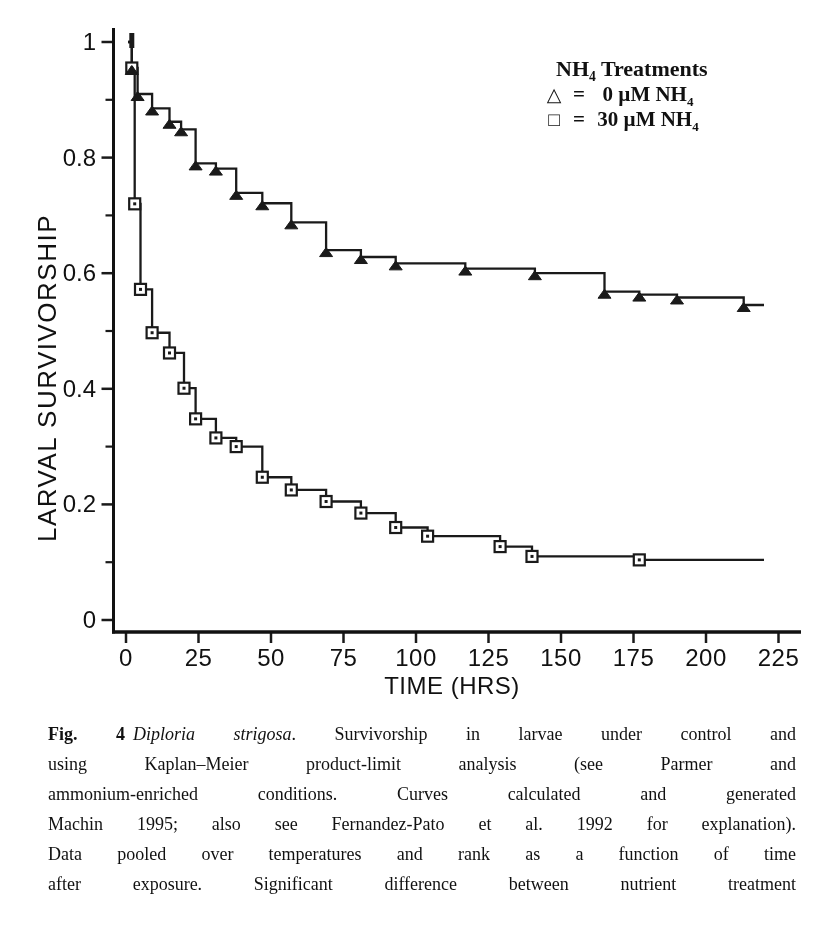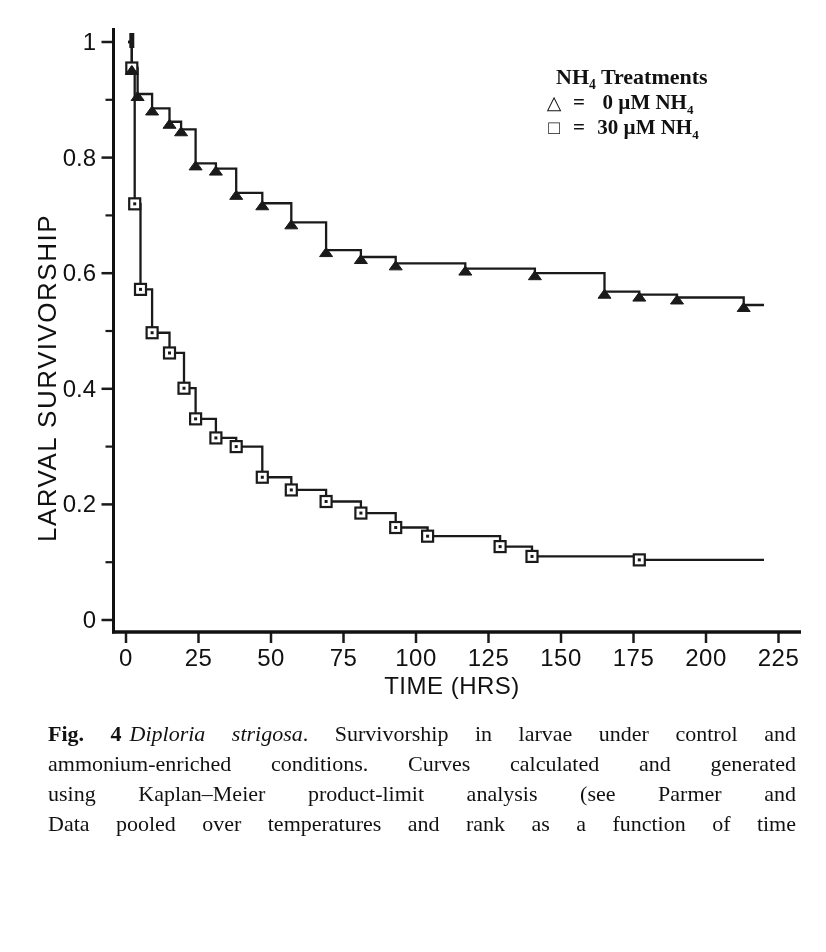--- a/index.html
+++ b/index.html
@@ -1,32 +1,32 @@
 <!DOCTYPE html>
 <html><head>
 <meta charset="utf-8">
 <style>
   html,body{margin:0;padding:0;background:#fff;}
   .page{position:relative;width:826px;height:952px;background:#fff;overflow:hidden;
         font-family:"Liberation Sans",sans-serif;color:#1a1a1a;}
   svg text{fill:#111;}
   .axis-font{font-family:"Liberation Sans",sans-serif;}
   
-  .legend{position:absolute;left:542px;top:64px;
+  .legend{position:absolute;left:542px;top:56px;
           font-family:"Liberation Serif",serif;color:#111;}
   .legend-title{font-weight:bold;font-size:22px;line-height:26px;margin-left:14px;}
   .legend-row{display:flex;align-items:center;height:25px;line-height:25px;margin-top:0;}
   .legend-row:first-of-type{margin-top:11px;}
   .legend-row .sym{width:24px;text-align:center;font-size:19px;font-weight:normal;}
   .legend-row .eq{width:26px;text-align:center;font-size:21px;font-weight:bold;}
   .legend-row .val{width:112px;text-align:center;font-size:21px;font-weight:bold;white-space:nowrap;}
   sub{font-size:0.62em;line-height:0;}
   
   .caption{position:absolute;left:48px;top:719px;width:748px;
-           font-family:"Liberation Serif",serif;font-size:22px;line-height:30px;color:#111;}
+           font-family:"Liberation Serif",serif;font-size:18px;line-height:30px;color:#111;}
   .cap-line{white-space:normal;}
   .cap-line.just{text-align:justify;text-align-last:justify;}
   .cap-line .b{font-weight:bold;margin-right:8px;}
   .cap-line .i{font-style:italic;}
 </style>
 </head>
 <body>
 
 <div class="page">
 
@@ -143,18 +143,20 @@
     </div>
     <div class="legend-row">
       <span class="sym">□</span>
       <span class="eq">=</span>
       <span class="val"><span>30 µM NH</span><sub>4</sub></span>
     </div>
   </div>
 
   <div class="caption">
     <div class="cap-line just"><span class="b">Fig. 4</span><span class="i">Diploria strigosa</span><span>. Survivorship in larvae under control and</span></div>
+    <div class="cap-line just"><span>using Kaplan–Meier product-limit analysis (see Parmer and</span></div>
     <div class="cap-line just"><span>ammonium-enriched conditions. Curves calculated and generated</span></div>
-    <div class="cap-line just"><span>using Kaplan–Meier product-limit analysis (see Parmer and</span></div>
+    <div class="cap-line just"><span>Machin 1995; also see Fernandez-Pato et al. 1992 for explanation).</span></div>
     <div class="cap-line just"><span>Data pooled over temperatures and rank as a function of time</span></div>
+    <div class="cap-line just"><span>after exposure. Significant difference between nutrient treatment</span></div>
   </div>
 
 </div>
 
 </body></html>

